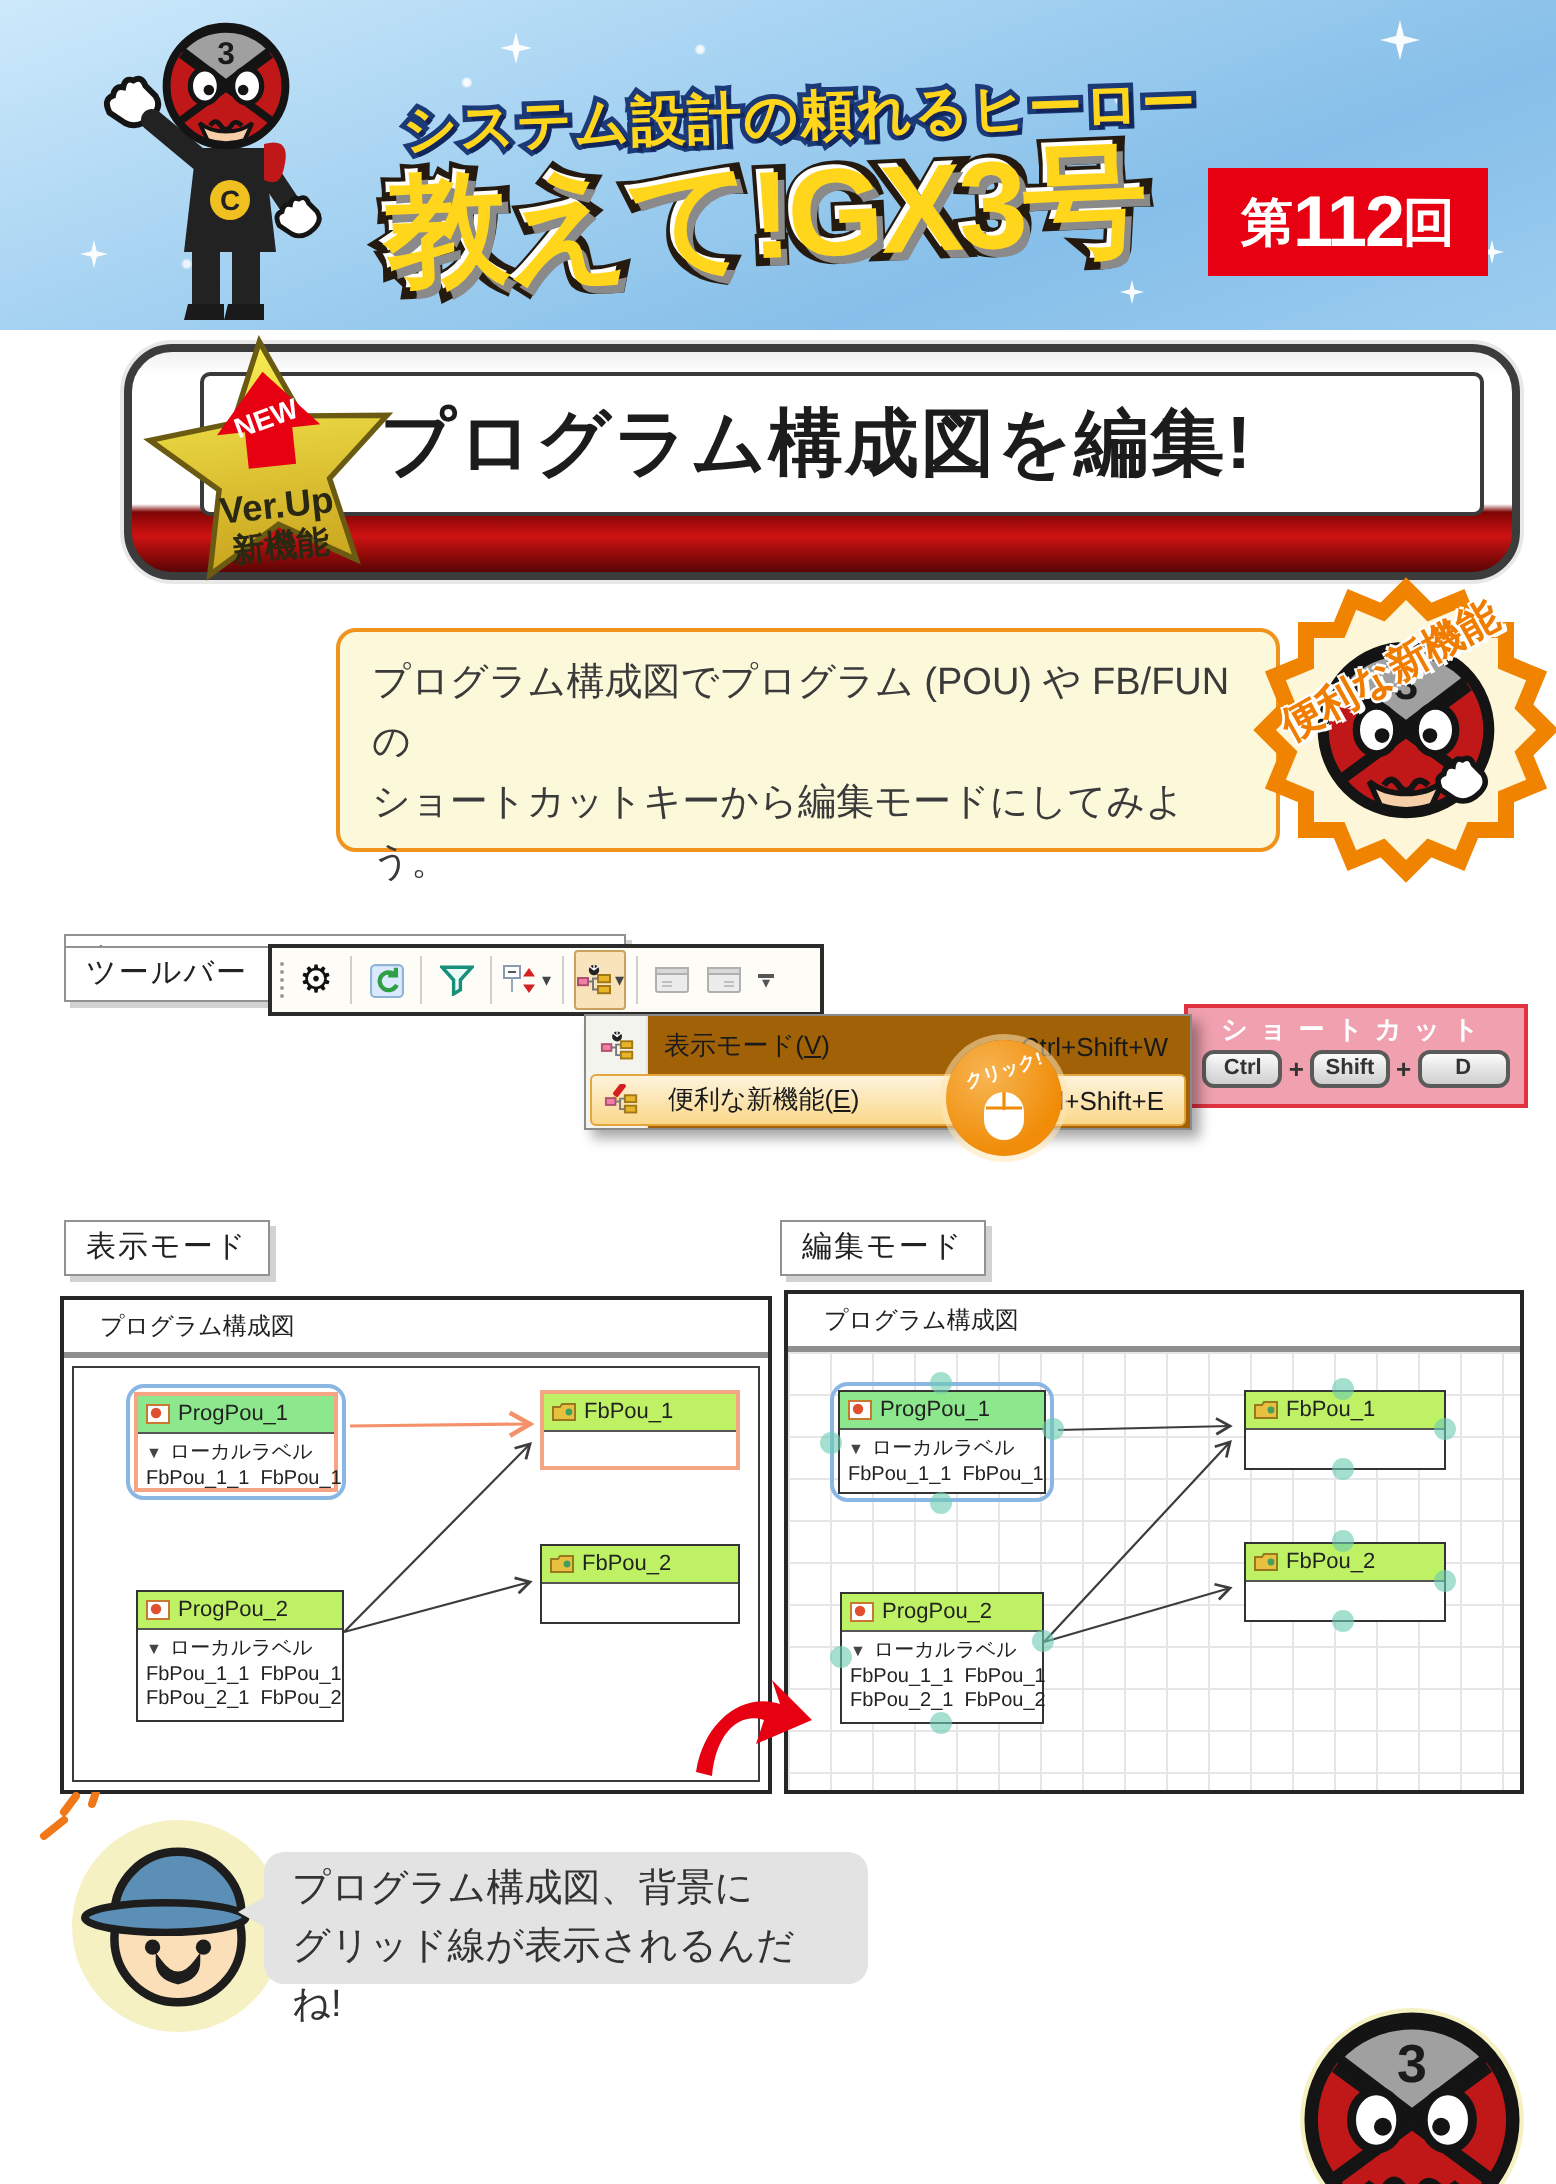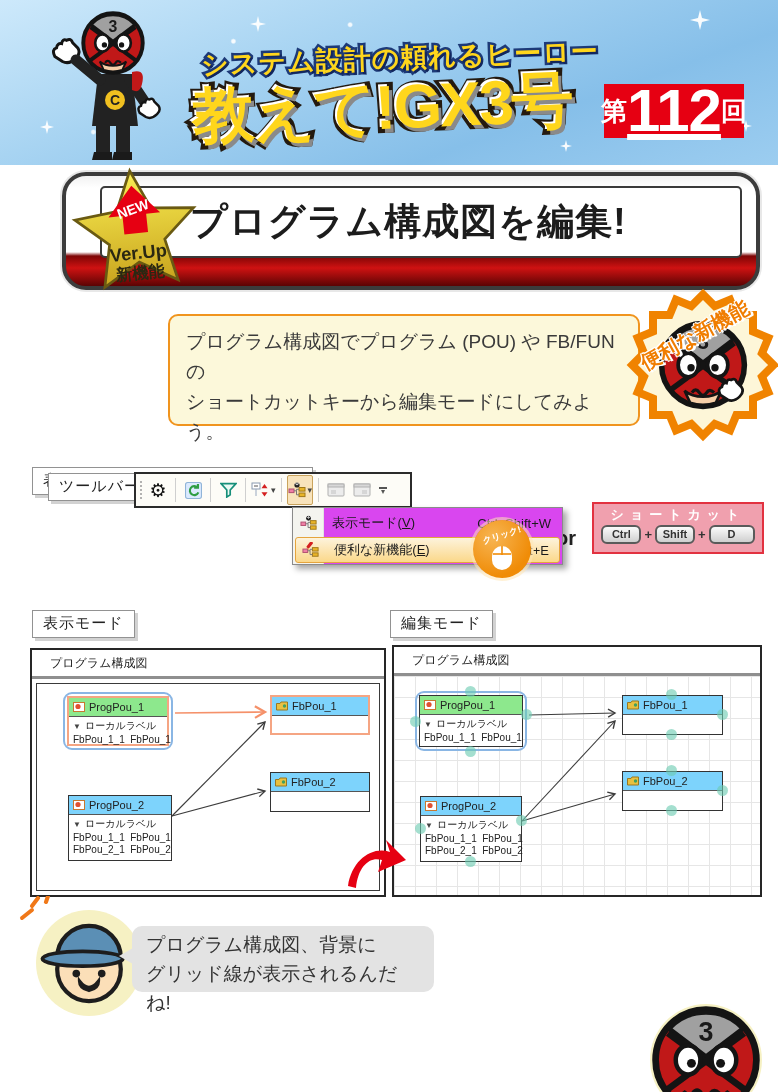--- a/index.html
+++ b/index.html
@@ -19,21 +19,21 @@
   .spark{position:absolute;color:#fff;opacity:.95;}
   .tagline{position:absolute;left:150px;top:40px;width:500px;text-align:center;
     font-size:27px;font-weight:bold;color:#ffd61c;letter-spacing:1px;transform:rotate(-2deg);
     -webkit-text-stroke:5px #1d3a78;paint-order:stroke fill;text-shadow:2px 2px 0 #12265c;}
   .bigtitle{position:absolute;left:132px;top:66px;width:500px;text-align:center;
     font-size:62px;font-weight:bold;color:#ffd61c;transform:rotate(-2.5deg);letter-spacing:-2px;
     -webkit-text-stroke:8px #241a10;paint-order:stroke fill;
     text-shadow:3px 4px 0 #8a8a8a,-2px -2px 0 #fff;}
   .episode{position:absolute;left:604px;top:84px;width:140px;height:54px;background:#e60012;
     color:#fff;display:flex;align-items:center;justify-content:center;font-weight:bold;}
-  .episode .kanji{font-size:26px;} .episode .num{font-size:60px;letter-spacing:-1px;line-height:1;text-decoration:underline;}
+  .episode .kanji{font-size:26px;} .episode .num{font-size:36px;letter-spacing:-1px;line-height:1;}
 
   
   .banner{position:absolute;left:62px;top:172px;width:698px;height:118px;border:4px solid #3c3c3c;
     border-radius:24px;box-sizing:border-box;overflow:hidden;
     background:linear-gradient(180deg,#f2f2f2 0,#ffffff 12px,#ffffff 76px,#7e0505 80px,#cf1212 92px,#4e0202 112px);
     box-shadow:0 0 0 2px #e8e8e8;}
   .banner-titlebox{position:absolute;left:34px;top:10px;right:14px;height:72px;background:#fff;
     border:2px solid #3a3a3a;border-radius:5px;display:flex;align-items:center;
     padding-left:88px;box-sizing:border-box;}
   .banner-title{font-size:37px;font-weight:bold;color:#1c1c1c;letter-spacing:1px;}
@@ -67,21 +67,21 @@
   .tbtn.sel{background:#f8e3bb;border:1px solid #c9a35c;border-radius:2px;}
   .gear{font-size:19px;line-height:1;color:#111;font-family:"DejaVu Sans",sans-serif;}
   .handle{display:flex;flex-direction:column;gap:2px;margin-right:2px;}
   .handle i{width:2px;height:2px;background:#9a9a9a;border-radius:50%;}
   .caret{font-size:9px;color:#444;margin-left:1px;}
   .overflow{display:flex;flex-direction:column;align-items:center;margin-left:3px;}
   .overflow .bar{width:8px;height:2px;background:#555;margin-bottom:1px;}
   .overflow .c{font-size:8px;color:#555;line-height:4px;}
 
   
-  .menu{position:absolute;left:292px;top:507px;width:271px;height:58px;background:#d946ef;
+  .menu{position:absolute;left:292px;top:507px;width:304px;height:58px;background:#a16207;
     border:1px solid #8a8a8a;box-shadow:4px 4px 6px rgba(0,0,0,.35);box-sizing:border-box;z-index:2;}
   .menu-gutter{position:absolute;left:0;top:0;bottom:0;width:30px;background:#f4f4ef;border-right:1px solid #e2e2e2;}
   .mrow{position:absolute;left:1px;right:1px;height:26px;display:flex;align-items:center;}
   .mrow .mic{width:30px;display:flex;justify-content:center;}
   .mrow .mlabel{font-size:13px;color:#1a1a1a;margin-left:8px;white-space:nowrap;}
   .mrow .mshort{font-size:13px;color:#1a1a1a;margin-left:auto;margin-right:10px;white-space:nowrap;}
   .mrow.hl{border:1px solid #e5a43d;border-radius:3px;background:linear-gradient(#fdf3dc,#fbd88a);
     left:2px;right:2px;height:24px;}
   .ukey{text-decoration:underline;}
 
@@ -109,21 +109,21 @@
   .wtitle{height:26px;line-height:26px;font-size:12px;color:#222;padding-left:18px;
     border-bottom:3px solid #8f8f8f;background:#fff;}
   .wbody{position:absolute;left:0;right:0;top:29px;bottom:0;overflow:hidden;}
   .wframe{position:absolute;left:4px;right:4px;top:4px;bottom:4px;border:1px solid #3a3a3a;}
   .gridbg{background-image:linear-gradient(#e6e6e6 1px,transparent 1px),
     linear-gradient(90deg,#e6e6e6 1px,transparent 1px);background-size:21px 21px;}
 
   .node{position:absolute;background:#fff;border:1px solid #333;box-sizing:border-box;font-size:10px;color:#222;}
   .node.accent{border:2px solid #f5a583;}
   .nh{height:18px;display:flex;align-items:center;gap:4px;padding:0 4px;border-bottom:1px solid #555;}
-  .nh.green{background:#8de88d;} .nh.cyan{background:#7dd3fc;}
+  .nh.green{background:#8de88d;} .nh.cyan{background:#bef264;}
   .nh .ntitle{font-size:11px;text-align:center;}
   .nr{display:flex;align-items:center;gap:4px;padding:2px 4px 0;}
   .nr .tg{font-size:8px;color:#444;}
   .nlab{padding:1px 4px 0;white-space:pre;}
   .selring{position:absolute;border:2px solid #8ab6e4;border-radius:9px;padding:2px;box-sizing:border-box;}
   .selring .node{position:relative;width:100%;height:100%;}
   .arrowsvg{position:absolute;left:0;top:0;z-index:3;pointer-events:none;}
   .chandle{position:absolute;width:11px;height:11px;border-radius:50%;background:rgba(108,204,177,.62);z-index:4;}
 
   .swoosh{position:absolute;left:344px;top:836px;z-index:5;}
@@ -244,21 +244,21 @@
     <div class="sq2" style="transform:rotate(45deg)"></div>
     <div class="sq2" style="transform:rotate(67.5deg)"></div>
     <svg class="burst-face" viewBox="0 0 100 100">
       <use href="#gxface" width="100" height="100"></use>
       <use href="#glove" x="62" y="62" width="34" height="34"></use>
     </svg>
   </div>
   <div class="burst-caption">便利な新機能</div>
 
   <div class="tagbox" style="left:32px;top:439px;margin-top:28px;">表示モードから編集モードに切替え</div>
-  <div class="tagbox" style="left:48px;top:473px;">ツールバー</div>
+  <div class="tagbox" style="left:32px;top:473px;">ツールバー</div>
 
   <div class="toolbar">
     <span class="handle">
         <i></i>
         <i></i>
         <i></i>
         <i></i>
         <i></i>
       </span>
     <span class="tbtn">

